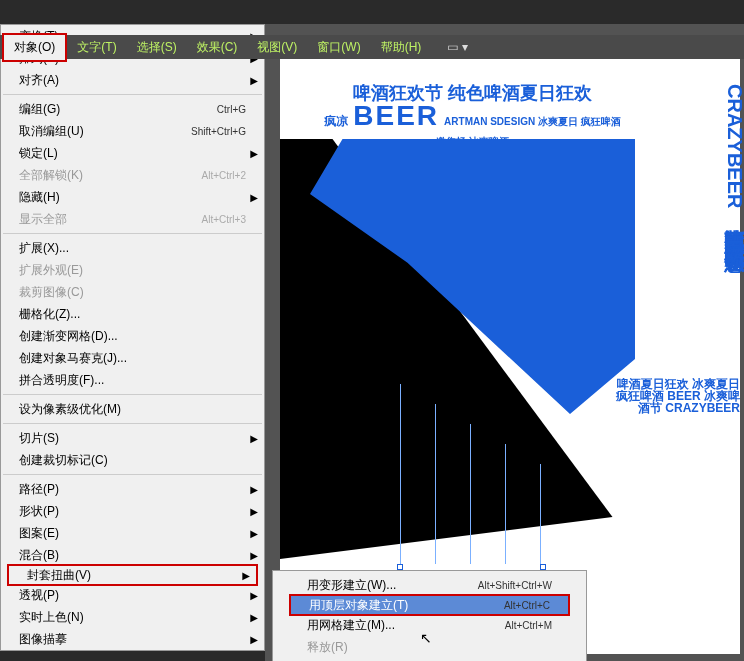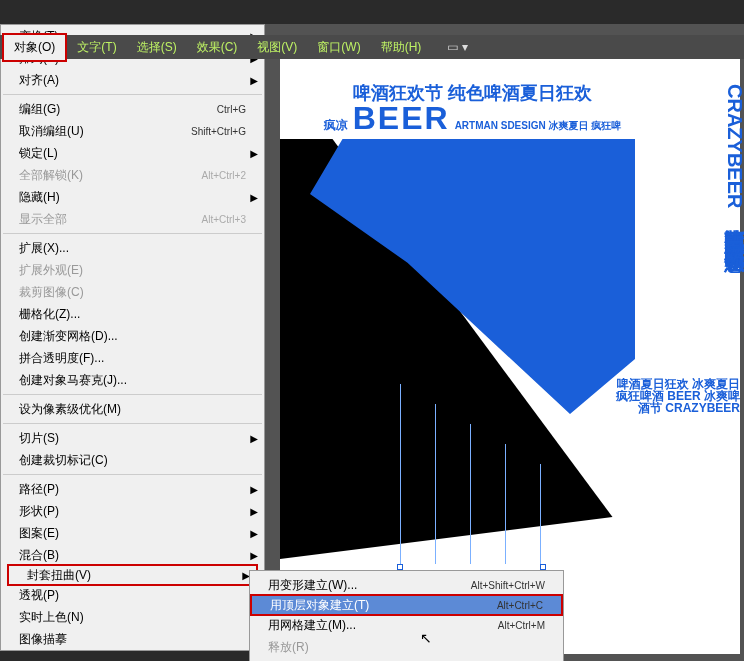--- a/index.html
+++ b/index.html
@@ -13,31 +13,31 @@
 .menu-row { display: flex; align-items: center; height: 22px; padding: 0 18px; font-size: 12px; color: #000; position: relative; cursor: pointer; }
 .menu-row.disabled { color: #999; gap: 48px; }
 .menu-row .label { flex: 1; }
 .menu-row .shortcut { font-size: 10px; color: #333; }
 .menu-row.disabled .shortcut { color: #aaa; }
 .menu-row .chevron { position: absolute; right: 6px; font-size: 10px; }
 .menu-sep { height: 1px; background: #ccc; margin: 3px 2px; }
 .menu-row.highlighted { border: 2px solid #c00; margin: -2px 6px; }
 .menu-row.hovered { background: #5c8ad6; color: #fff; }
 
-.submenu { position: absolute; top: 570px; left: 249px; width: 315px; background: #f0f0f0; border: 1px solid #999; z-index: 95; padding: 3px 0; }
+.submenu { position: absolute; top: 570px; left: 272px; width: 315px; background: #f0f0f0; border: 1px solid #999; z-index: 95; padding: 3px 16px; }
 .submenu .menu-row.framed { border: 2px solid #c00; margin: -2px 0; }
 .cursor-icon { position: absolute; left: 420px; top: 630px; font-size: 14px; color: #000; z-index: 200; }
 
 .canvas { position: absolute; left: 265px; top: 24px; right: 0; bottom: 0; background: #535353; }
 .artboard { position: absolute; left: 15px; top: 30px; width: 460px; height: 600px; background: #fff; }
 .black-poly { position: absolute; left: 0; top: 85px; width: 350px; height: 420px; background: #000; clip-path: polygon(0 0, 15% 0, 95% 90%, 0 100%); }
 .blue-poly { position: absolute; left: 30px; top: 85px; width: 325px; height: 275px; background: #1a5fd9; clip-path: polygon(10% 0, 100% 0, 100% 80%, 80% 100%, 30% 45%, 0 20%); }
 .text-dense { position: absolute; color: #1a5fd9; font-weight: bold; line-height: 1; overflow: hidden; }
 .text-top { left: 40px; top: 30px; width: 305px; height: 60px; font-size: 18px; text-align: center; }
-.text-big { font-size: 32px; letter-spacing: 2px; }
+.text-big { font-size: 28px; letter-spacing: 2px; }
 .text-right { right: -5px; top: 30px; width: 145px; height: 575px; writing-mode: vertical-rl; font-size: 20px; }
 .text-bottom { left: 330px; top: 324px; width: 130px; height: 260px; font-size: 12px; text-align: right; }
 .guide-v { position: absolute; top: 330px; width: 1px; height: 180px; background: #7bb0ff; }
 .handle { position: absolute; width: 6px; height: 6px; background: #fff; border: 1px solid #1a5fd9; }
 
 .menubar-extra { color:#ddd; font-size:12px; padding:4px 8px; margin-left:8px; }
 </style>
 </head>
 <body>
 
@@ -100,24 +100,24 @@
     <div class="menu-row disabled">
       <span class="label">裁剪图像(C)</span>
     </div>
     <div class="menu-row">
       <span class="label">栅格化(Z)...</span>
     </div>
     <div class="menu-row">
       <span class="label">创建渐变网格(D)...</span>
     </div>
     <div class="menu-row">
+      <span class="label">创建对象马赛克(J)...</span>
+    </div>
+    <div class="menu-row">
       <span class="label">拼合透明度(F)...</span>
-    </div>
-    <div class="menu-row">
-      <span class="label">创建对象马赛克(J)...</span>
     </div>
     <div class="menu-sep"></div>
     <div class="menu-row">
       <span class="label">设为像素级优化(M)</span>
     </div>
     <div class="menu-sep"></div>
     <div class="menu-row">
       <span class="label">切片(S)</span>
       <span class="chevron">▶</span>
     </div>

